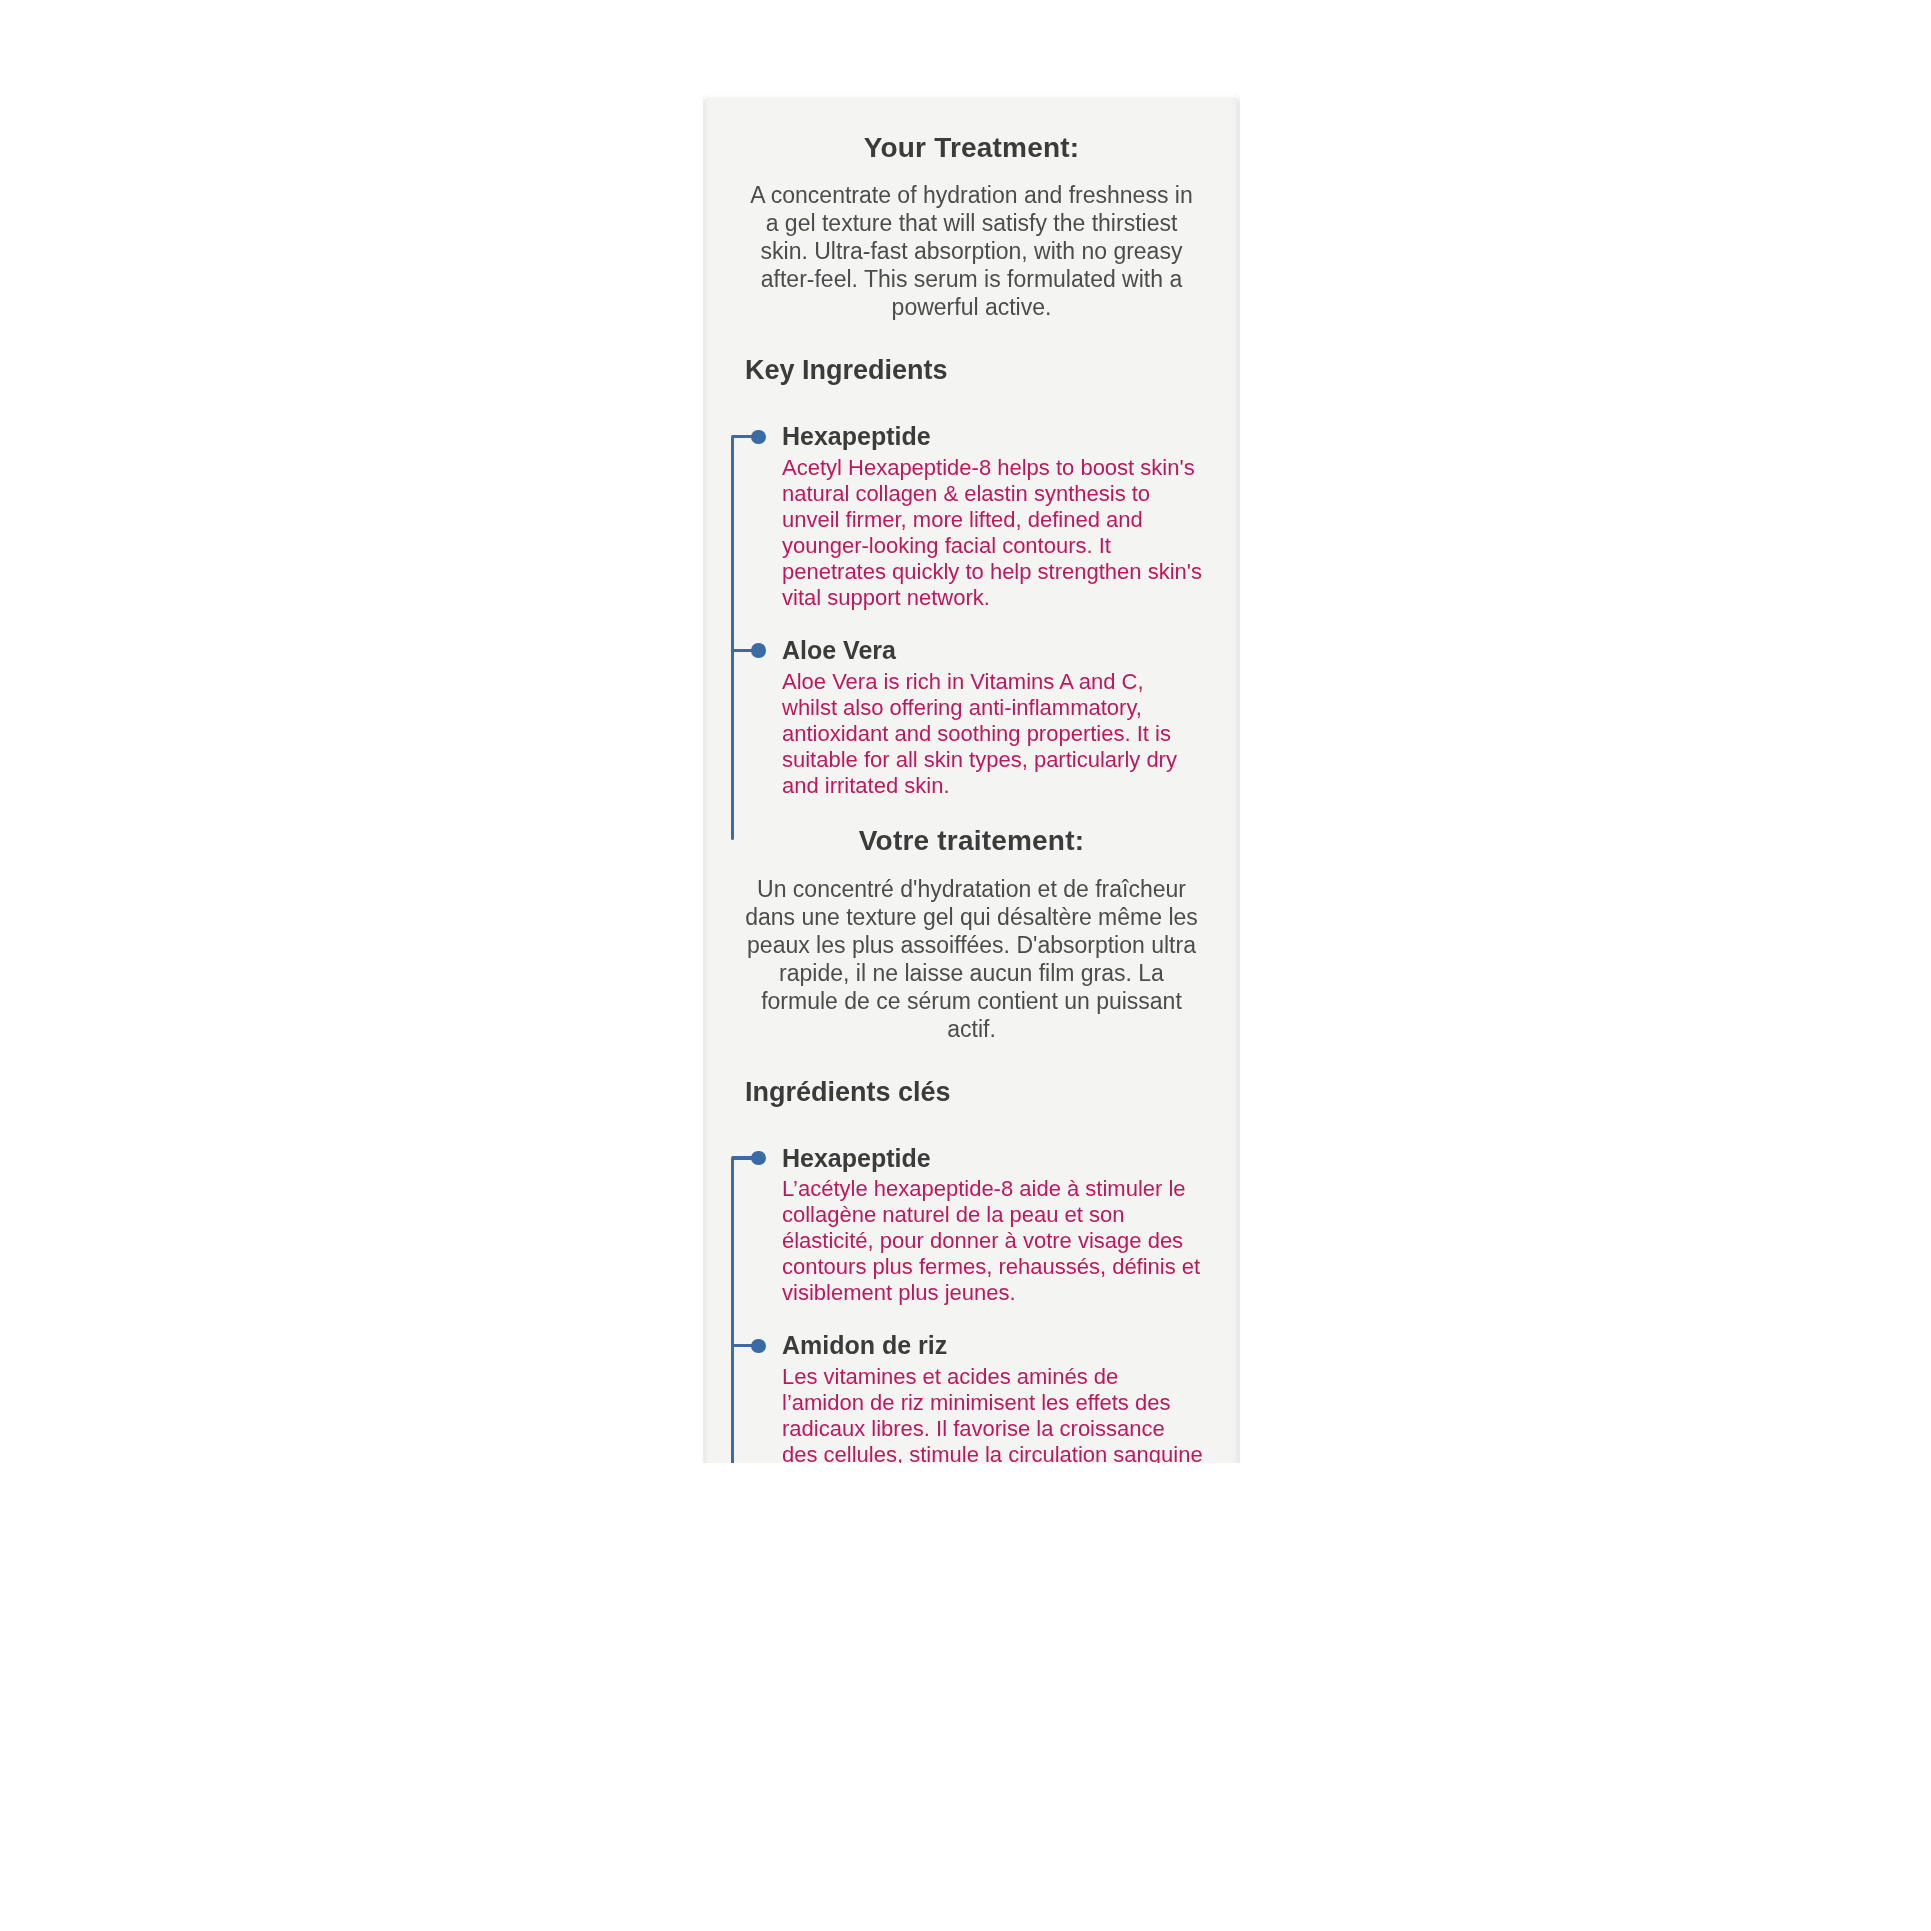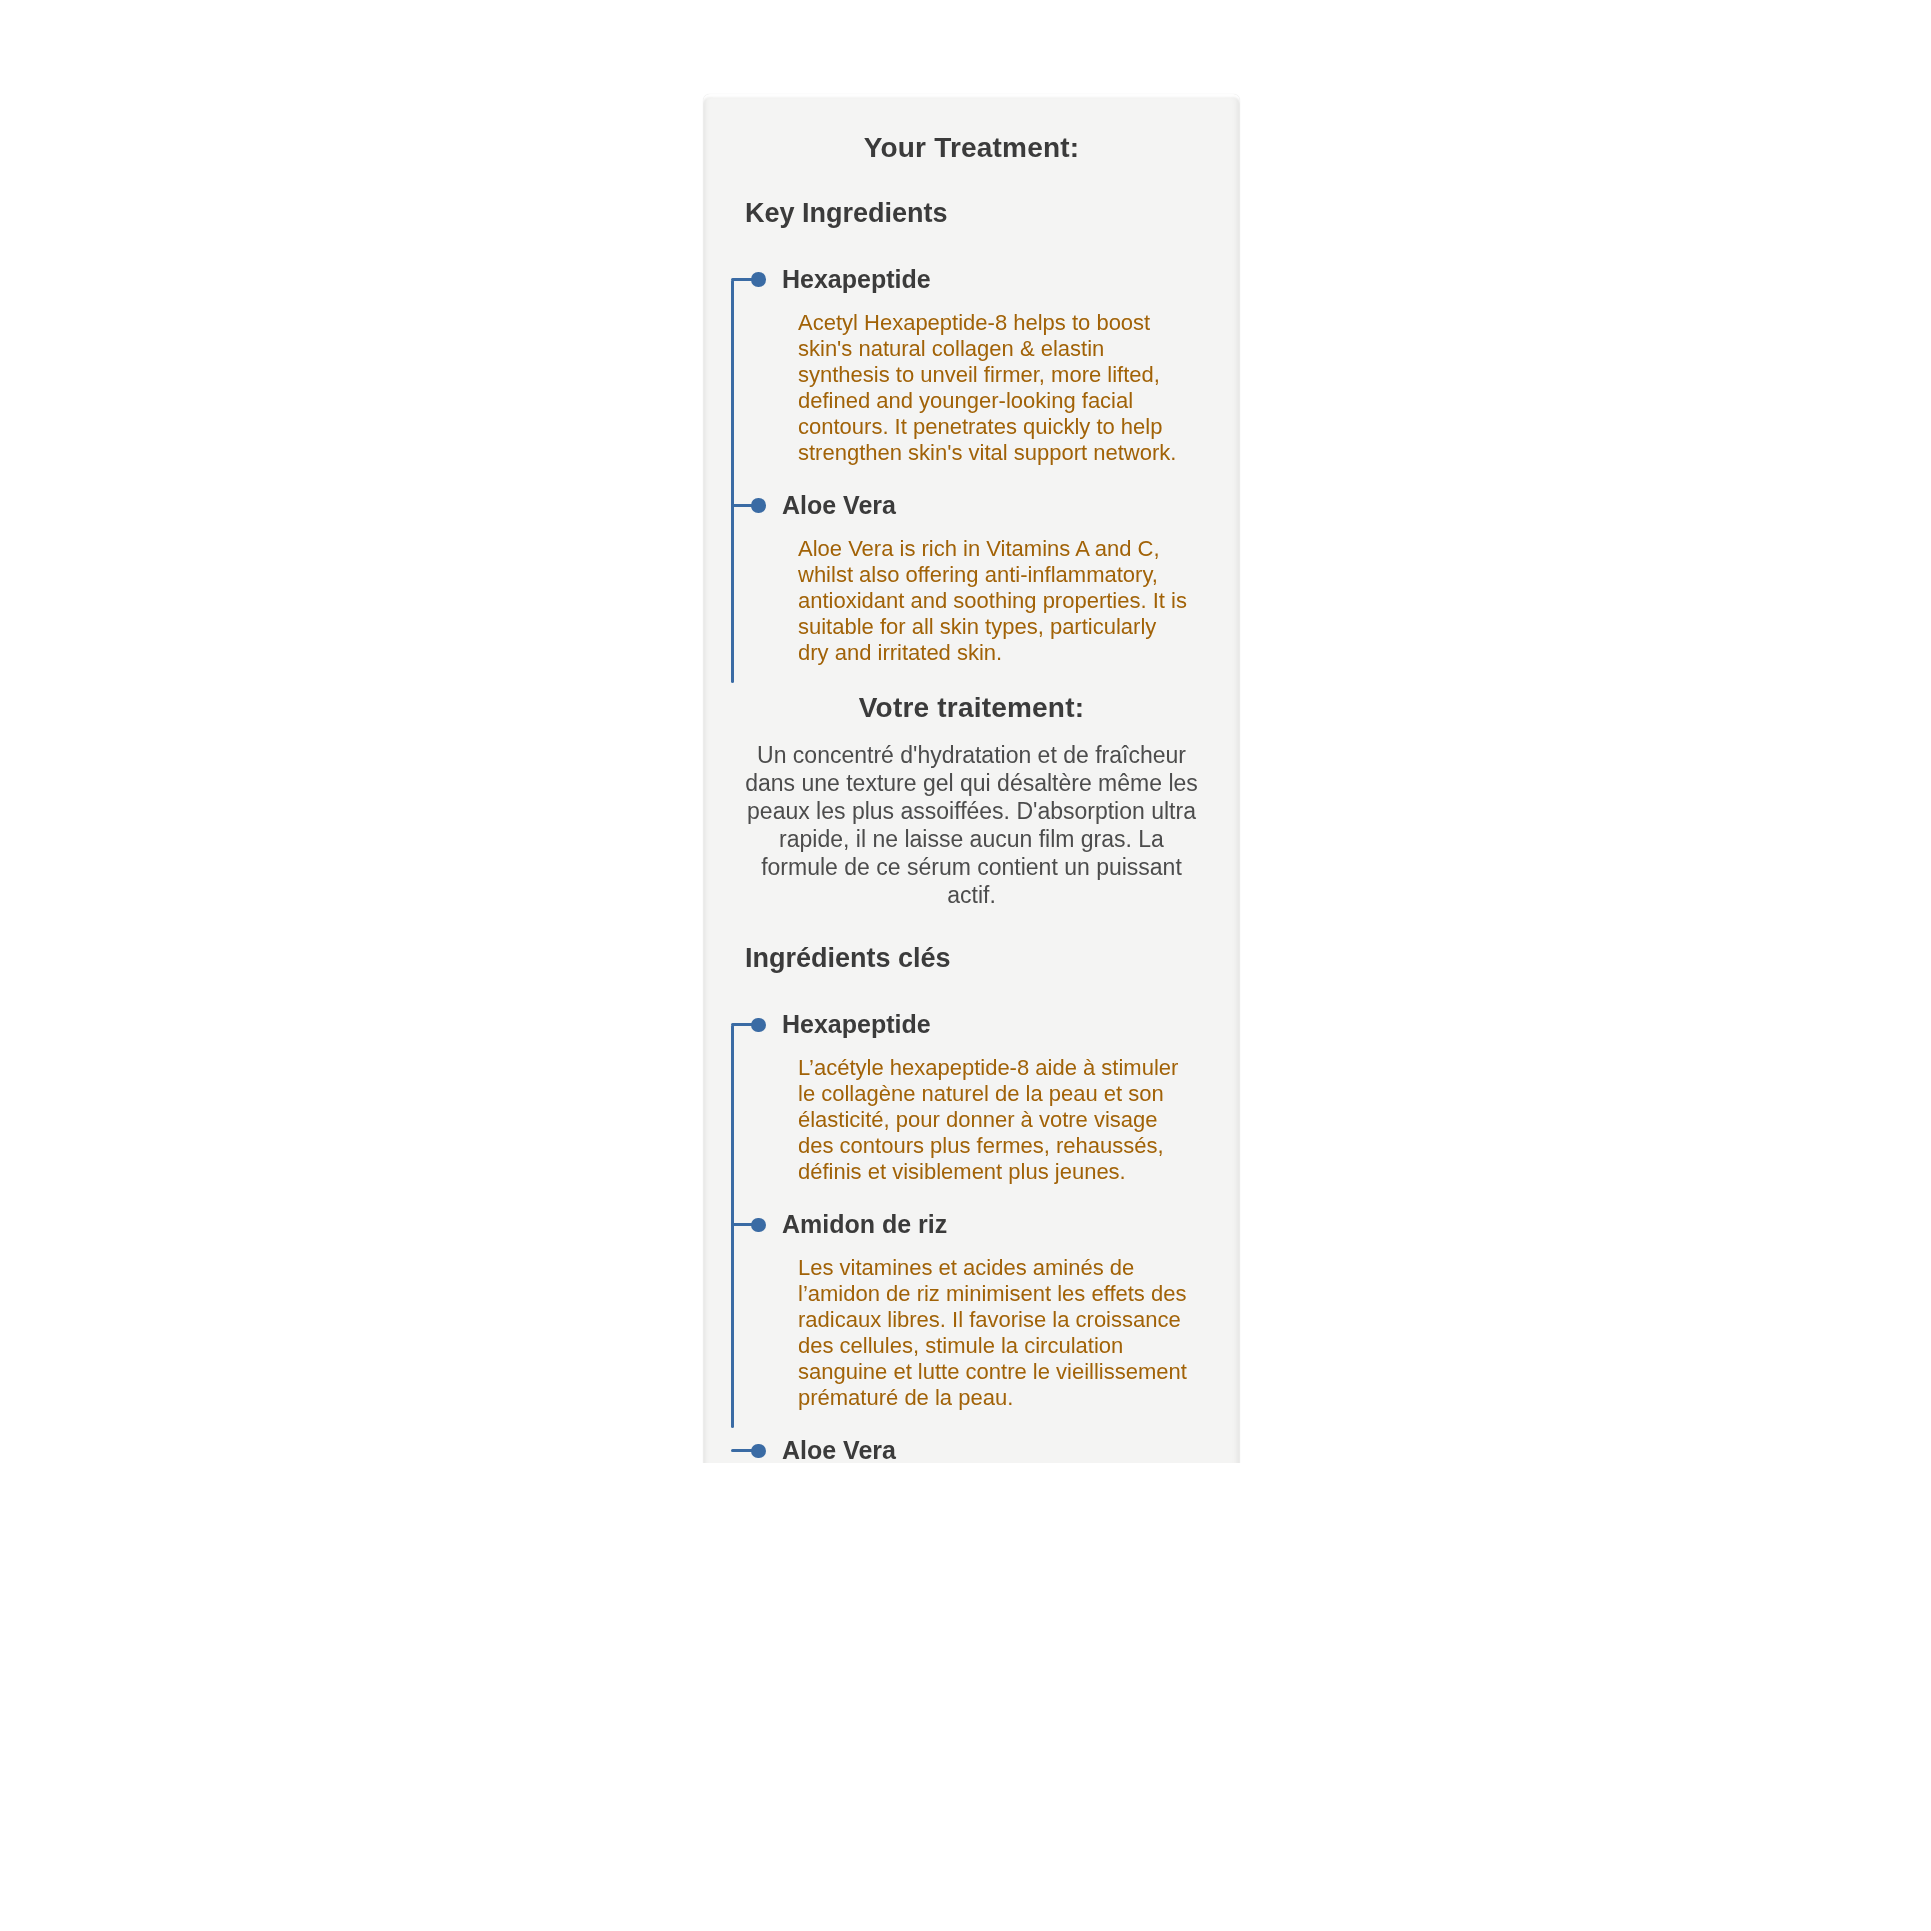--- a/index.html
+++ b/index.html
@@ -101,23 +101,23 @@
   .ingredient-name {
     font-size: 25px;
     line-height: 29px;
     font-weight: 700;
     color: #3b3b3b;
     margin: 0 0 3.9px 0;
   }
   .ingredient-desc {
     font-size: 22px;
     line-height: 26px;
-    margin: 16px;
+    margin: 0;
     max-width: 421px;
-    color: #a16207;
+    color: #be185d;
   }
   .lang-fr {
     margin-top: 23px;
   }
   .ground-shadow {
     position: absolute;
     left: 599px;
     top: 1750px;
     width: 745px;
     height: 50px;
@@ -143,20 +143,21 @@
 </head>
 <body>
 
 <div class="scene">
 
   <div class="box">
     <div class="box-content">
 
       <section class="lang-en">
         <h2 class="section-title">Your Treatment:</h2>
+        <p class="intro">A concentrate of hydration and freshness in a gel texture that will satisfy the thirstiest skin. Ultra-fast absorption, with no greasy after-feel. This serum is formulated with a powerful active.</p>
         <h3 class="ingredients-heading">Key Ingredients</h3>
 
         <div class="ingredients">
           <div class="rail" style="top: 14.5px; height: 403px;"></div>
 
           <div class="ingredient">
             <span class="dot"></span>
             <h4 class="ingredient-name">Hexapeptide</h4>
             <p class="ingredient-desc">Acetyl Hexapeptide-8 helps to boost skin's natural collagen &amp; elastin synthesis to unveil firmer, more lifted, defined and younger-looking facial contours. It penetrates quickly to help strengthen skin's vital support network.</p>
           </div>

